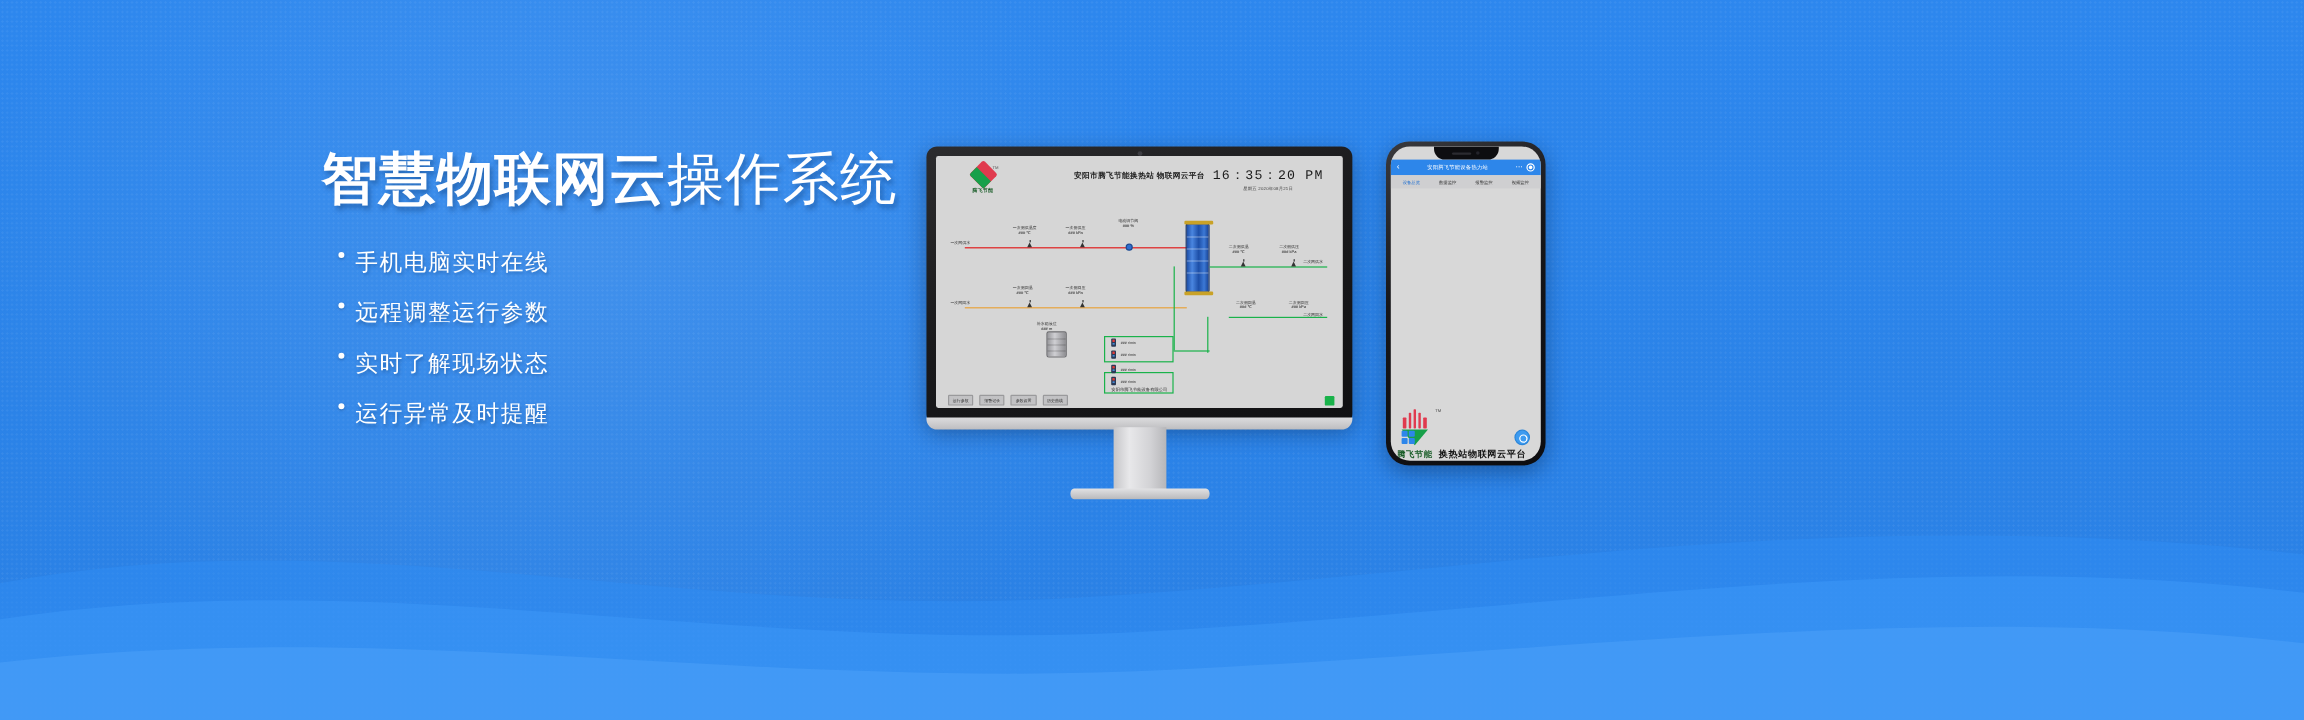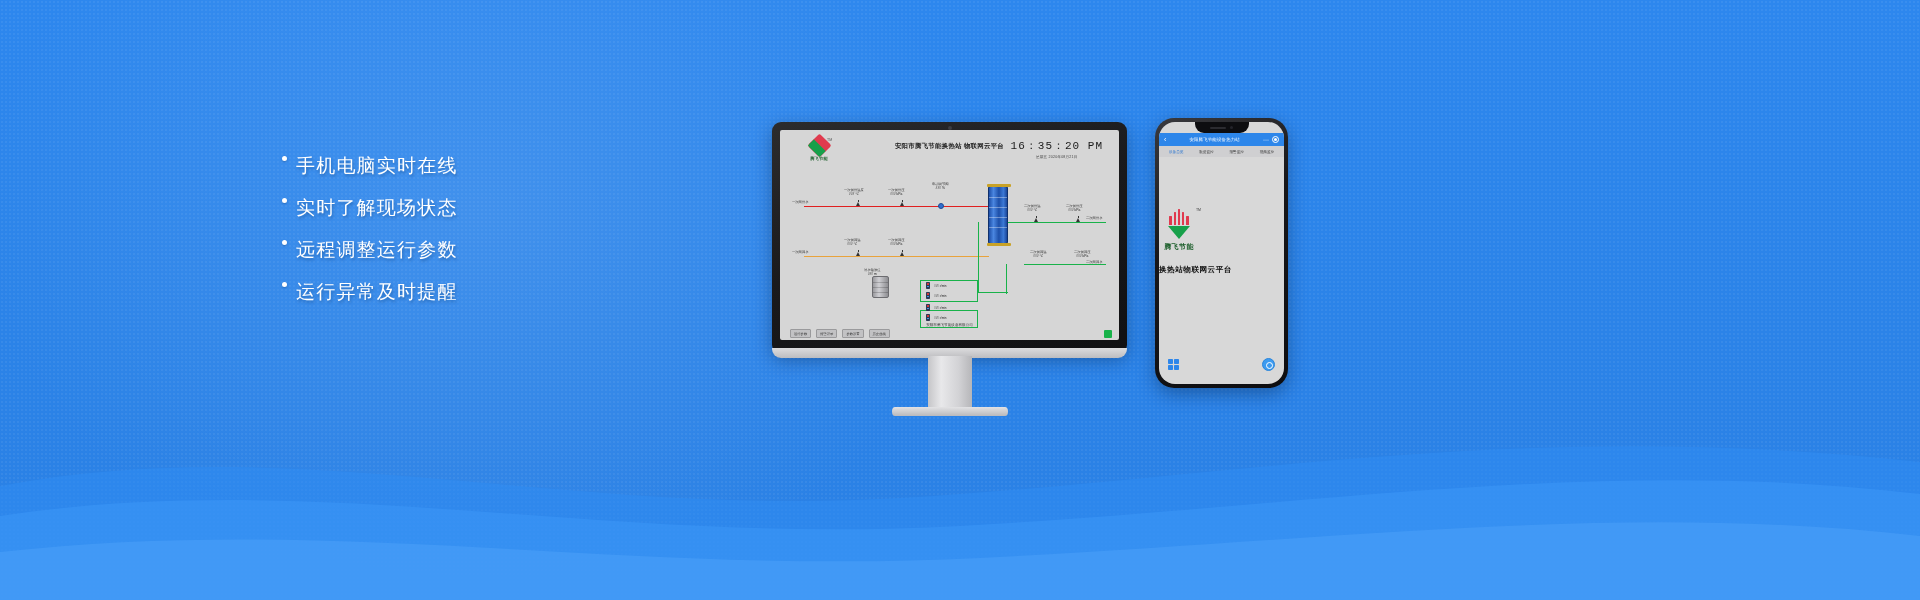--- a/index.html
+++ b/index.html
@@ -113,21 +113,21 @@
   .ph-back{color:#fff;font-size:7px;line-height:1;}
   .ph-navtitle{flex:1;text-align:center;color:#fff;font-size:4.4px;letter-spacing:.2px;}
   .ph-dots{color:#fff;font-size:6px;line-height:1;}
   .ph-circle{width:7px;height:7px;border-radius:50%;border:.8px solid #fff;position:relative;}
   .ph-circle:after{content:"";position:absolute;left:50%;top:50%;width:3px;height:3px;margin:-1.5px 0 0 -1.5px;
     border-radius:50%;background:#fff;}
   .ph-tabs{position:absolute;left:0;right:0;top:24px;height:11px;background:#cfcfd1;
     display:flex;align-items:center;justify-content:space-around;padding:0 2px;}
   .ph-tab{font-size:3.6px;color:#333;white-space:nowrap;}
   .ph-tab.active{color:#1f6fd0;}
-  .ph-body{position:absolute;left:0;right:0;top:35px;bottom:0;display:flex;flex-direction:column;align-items:flex-start;}
+  .ph-body{position:absolute;left:0;right:0;top:35px;bottom:0;display:flex;flex-direction:row;align-items:flex-end;}
   .ph-logo{margin-top:52px;text-align:center;position:relative;}
   .ph-logo-mark{width:40px;height:30px;margin:0 auto;position:relative;}
   .ph-bars{position:absolute;left:50%;top:0;margin-left:-14px;width:28px;height:16px;display:flex;align-items:flex-end;justify-content:center;gap:1.6px;}
   .ph-bars i{display:block;width:2.6px;background:#e03a4e;border-radius:.6px;}
   .ph-tri{position:absolute;left:50%;bottom:0;margin-left:-11px;width:0;height:0;
     border-left:11px solid transparent;border-right:11px solid transparent;border-top:13px solid #17a04a;}
   .ph-tm{position:absolute;right:-2px;top:-1px;font-size:3.5px;color:#444;}
   .ph-brand{font-size:7px;color:#1b5e2a;font-weight:bold;letter-spacing:.4px;margin-top:3px;}
   .ph-sub{font-size:7.6px;color:#111;font-weight:bold;letter-spacing:.5px;margin-top:13px;}
   .ph-grid{position:absolute;left:9px;bottom:14px;width:11px;height:11px;
@@ -144,32 +144,35 @@
 <div class="bg-base"></div>
 <div class="bg-dots"></div>
 <div class="bg-glow"></div>
 <svg class="waves" viewBox="0 0 1920 210" preserveAspectRatio="none">
   <path d="M0,96 C300,40 560,128 900,108 C1240,88 1520,28 1920,72 L1920,210 L0,210 Z" fill="#2f8cf3" opacity="0.55"></path>
   <path d="M0,126 C320,78 600,156 960,136 C1320,116 1600,66 1920,104 L1920,210 L0,210 Z" fill="#3d97f7" opacity="0.55"></path>
   <path d="M0,162 C340,124 620,186 980,168 C1340,150 1620,112 1920,146 L1920,210 L0,210 Z" fill="#4ea2f9" opacity="0.5"></path>
 </svg>
 
 <div class="copy">
+  <div class="title">
+    <span class="t-strong">智慧物联网云</span><span class="t-light">操作系统</span>
+  </div>
   <div class="bullets">
     <div class="bullet">
       <span class="dot"></span>
       <span>手机电脑实时在线</span>
     </div>
     <div class="bullet">
       <span class="dot"></span>
-      <span>实时了解现场状态</span>
+      <span>远程调整运行参数</span>
     </div>
     <div class="bullet">
       <span class="dot"></span>
-      <span>远程调整运行参数</span>
+      <span>实时了解现场状态</span>
     </div>
     <div class="bullet">
       <span class="dot"></span>
       <span>运行异常及时提醒</span>
     </div>
   </div>
 </div>
 
 <div class="monitor">
   <div class="mon-bezel">

